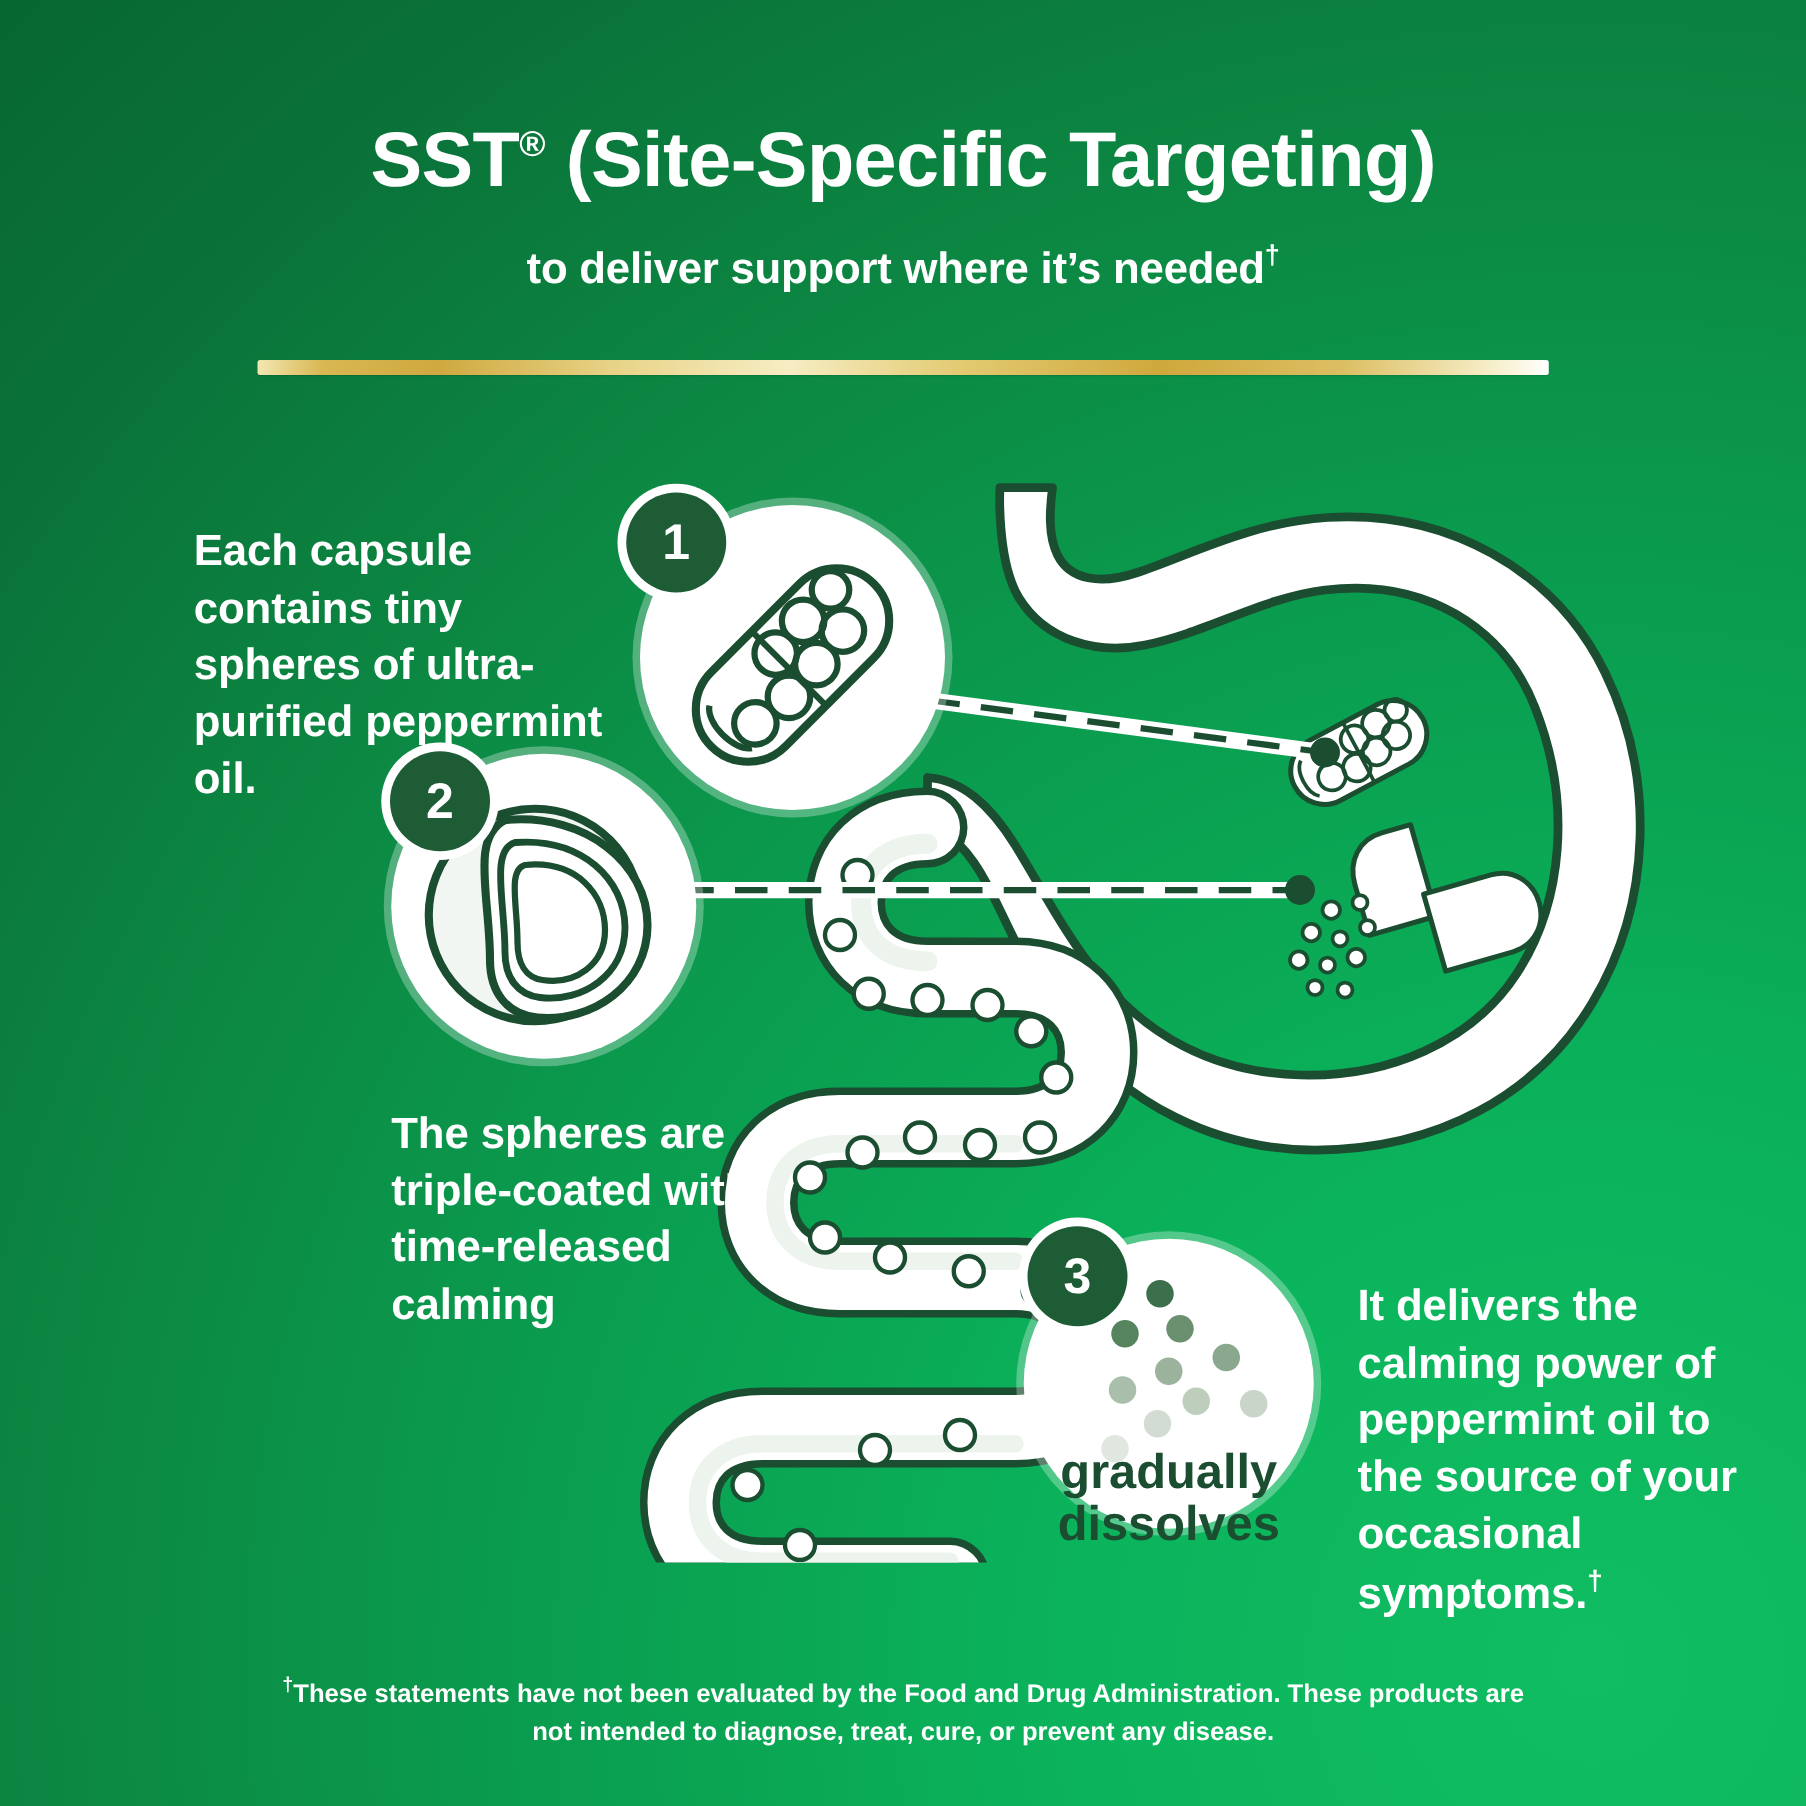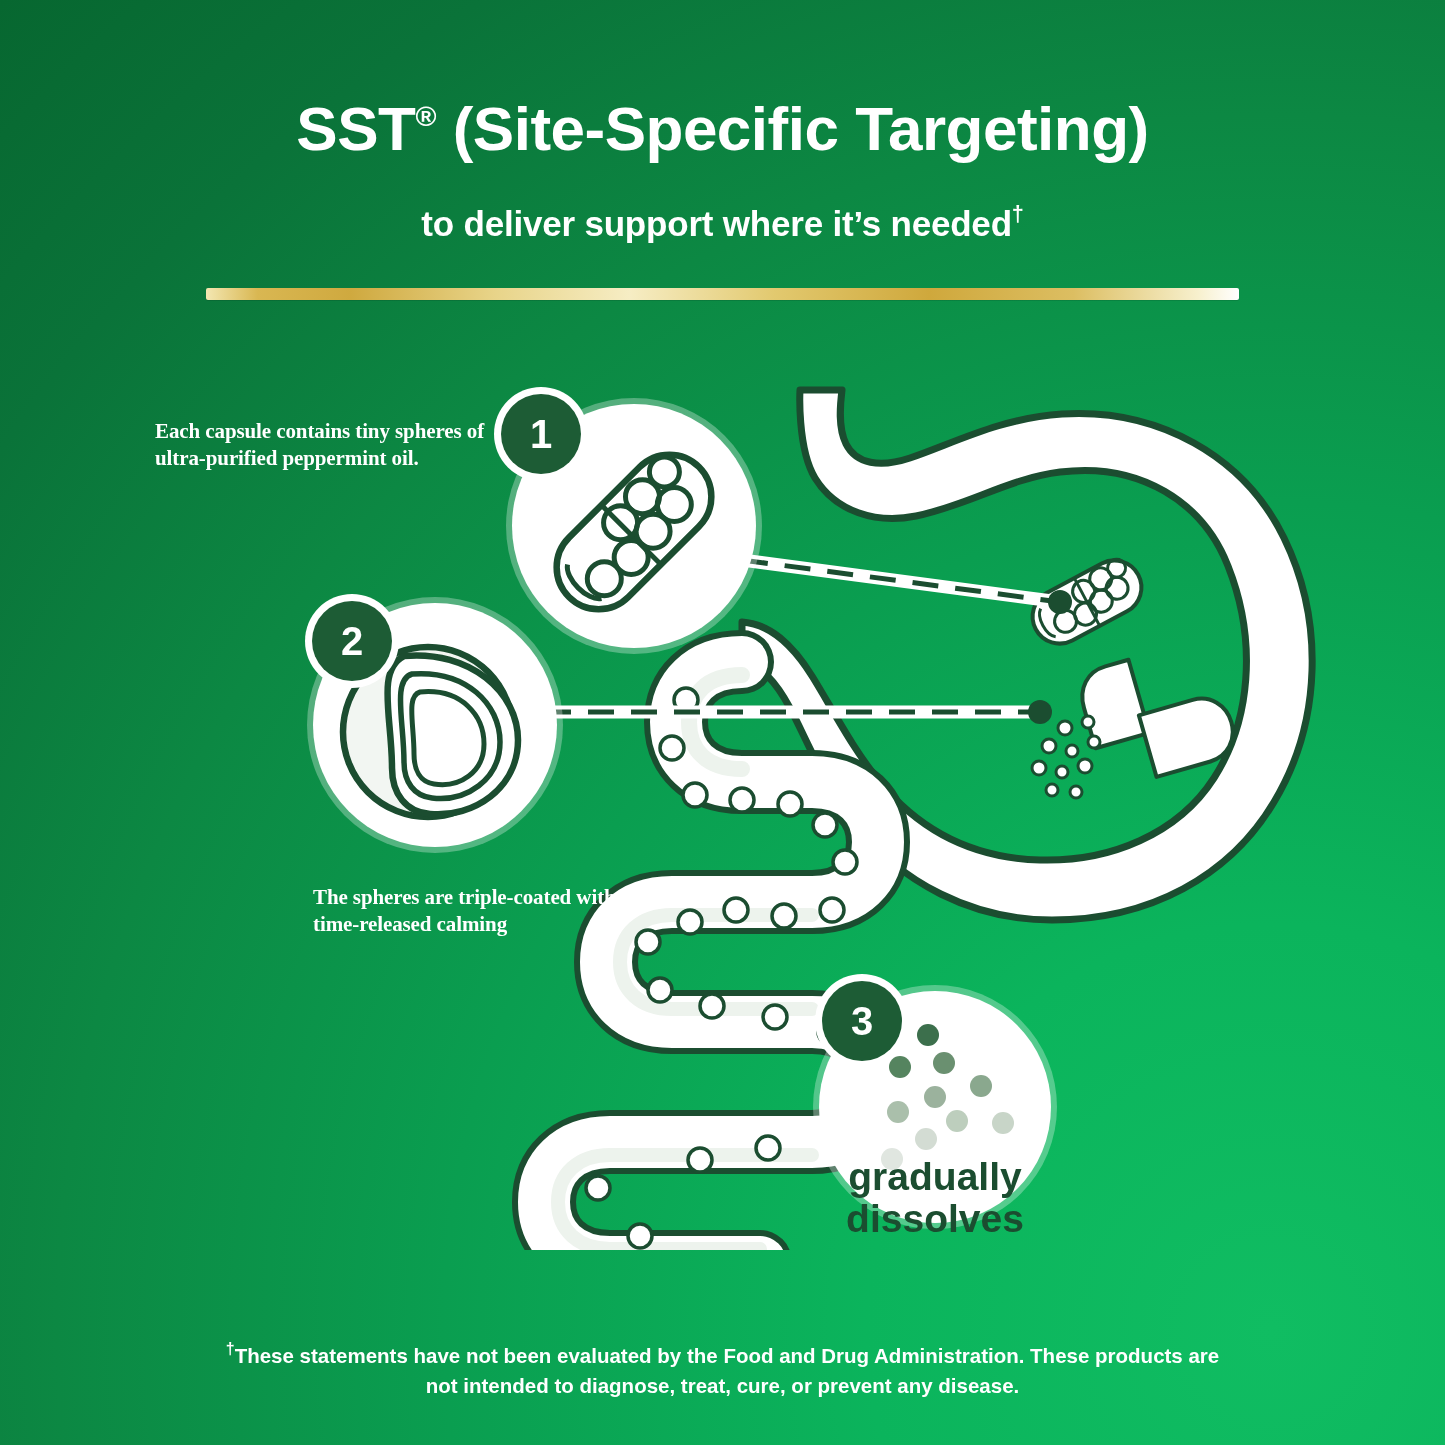--- a/index.html
+++ b/index.html
@@ -36,21 +36,21 @@
   }
   .title .reg {
     font-size: 0.46em;
     vertical-align: 0.85em;
     font-weight: 700;
   }
   .subtitle {
     color: #ffffff;
     font-size: 35px;
     font-weight: 700;
-    margin: 38px 0 0 0;
+    margin: 28px 0 0 0;
     letter-spacing: -0.2px;
   }
   .subtitle .dag {
     font-size: 0.62em;
     vertical-align: 0.7em;
   }
   .divider {
     position: absolute;
     left: 206px;
     top: 288px;
@@ -78,25 +78,24 @@
     top: 370px;
     width: 1445px;
     height: 880px;
   }
   .illustration svg { display: block; width: 100%; height: 100%; }
 
   
   .callout {
     position: absolute;
     color: #ffffff;
-    font-size: 21px;
+    font-size: 35px;
     font-weight: 700;
     line-height: 1.30;
     letter-spacing: -0.1px;
-    font-family: Liberation Serif, serif;
   }
   .callout .dag { font-size: 0.64em; vertical-align: 0.66em; }
   #callout-1 { left: 155px; top: 418px; width: 330px; }
   #callout-2 { left: 313px; top: 884px; width: 320px; }
   #callout-3 { left: 1086px; top: 1022px; width: 330px; }
 
   
   .footer {
     position: absolute;
     left: 0; right: 0;
@@ -329,20 +328,21 @@
         <circle cx="862" cy="651" r="40" fill="#1d5c35"></circle>
         <text x="862" y="651" text-anchor="middle" dominant-baseline="central" font-family="Liberation Sans, sans-serif" font-size="40" font-weight="700" fill="#ffffff">3</text>
       </g>
     </svg>
   </div>
 
   <div class="callout" id="callout-1">Each capsule contains tiny spheres of ultra-purified peppermint oil.</div>
 
   <div class="callout" id="callout-2">The spheres are triple-coated with time-released calming</div>
 
+  <div class="callout" id="callout-3"><span>It delivers the calming power of peppermint oil to the source of your occasional symptoms.</span><span class="dag">†</span></div>
 
   <div class="footer">
     <div class="footer-inner">
       <span class="dag">†</span><span>These statements have not been evaluated by the Food and Drug Administration. These</span>
       <span>products are not intended to diagnose, treat, cure, or prevent any disease.</span>
     </div>
   </div>
 
 </div>
 

